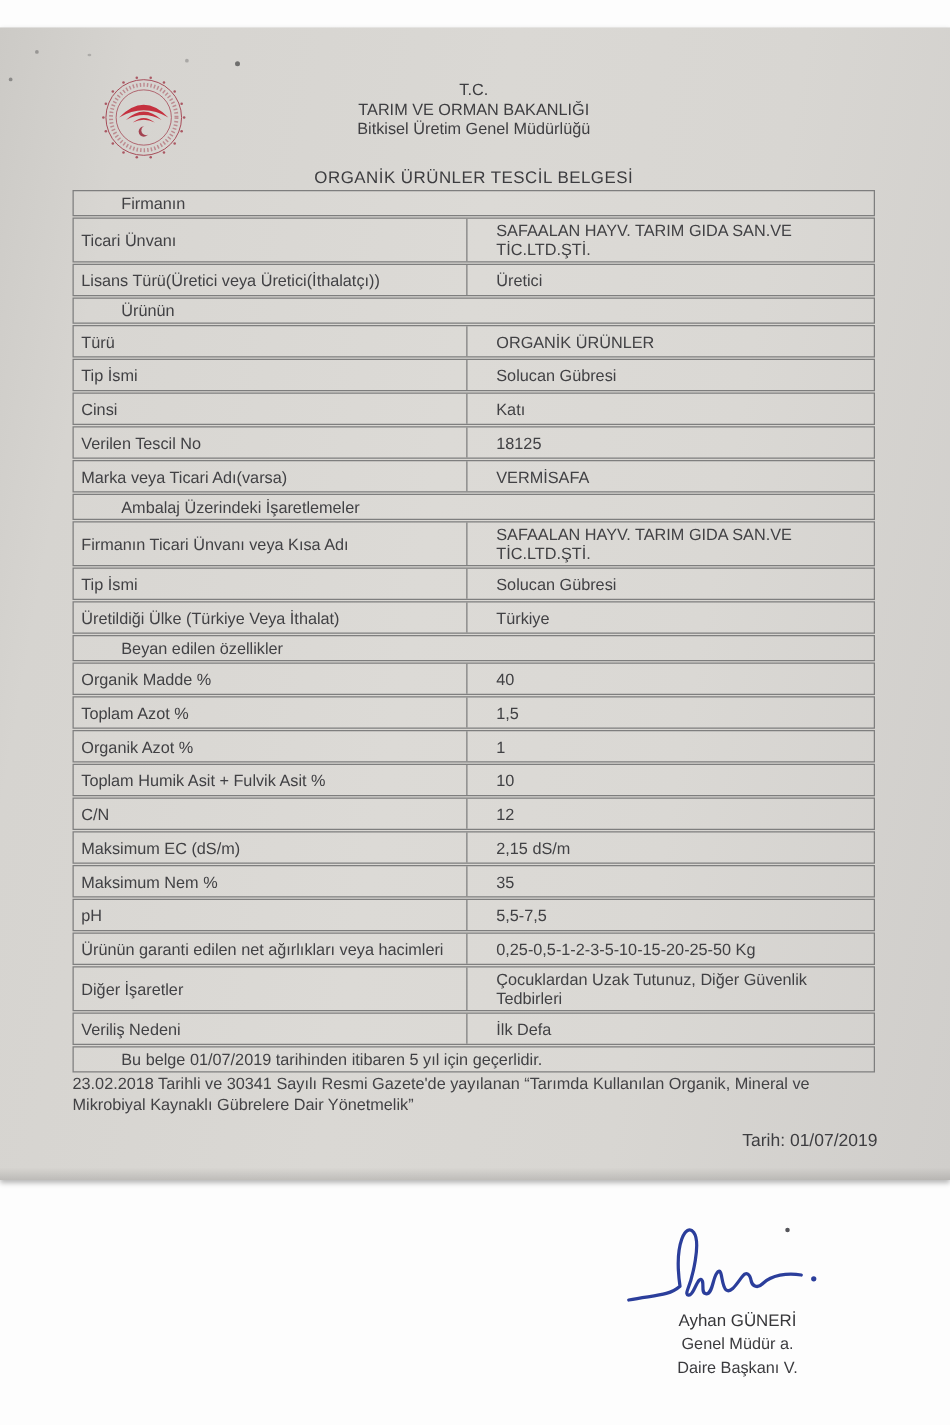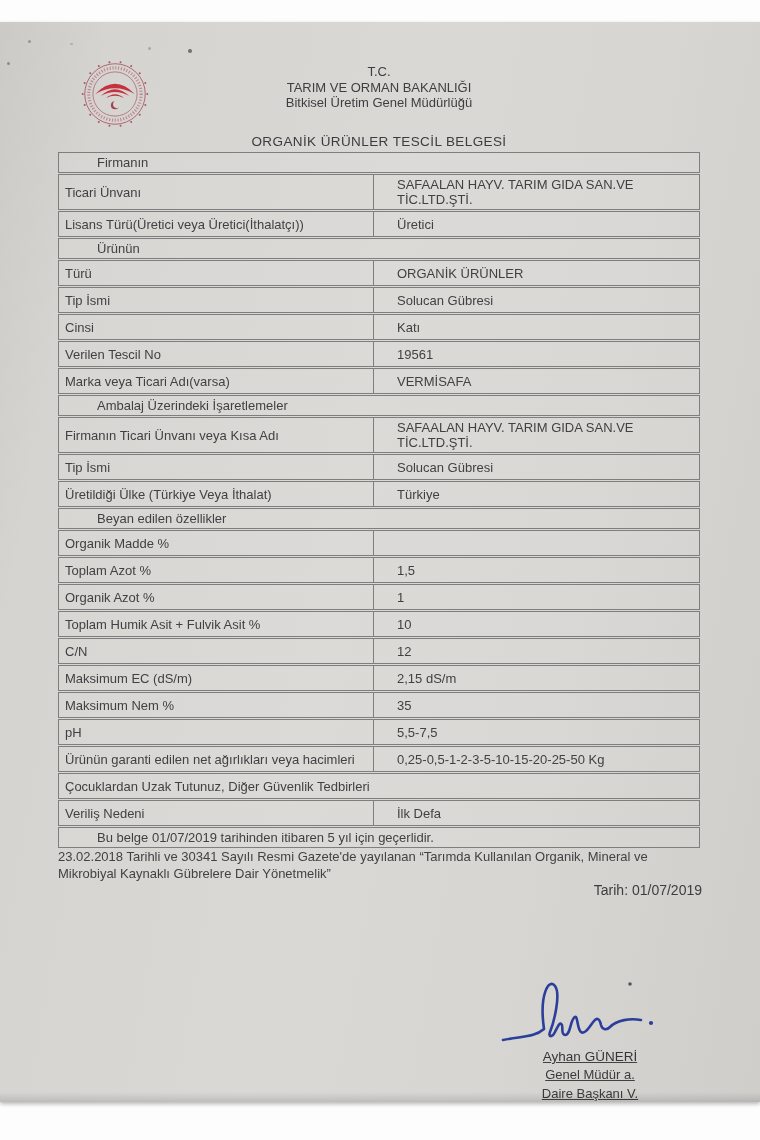--- a/index.html
+++ b/index.html
@@ -11,21 +11,21 @@
     --ink-blue:#2b3e9b;
   }
   *{margin:0;padding:0;box-sizing:border-box;}
   html,body{width:760px;}
   body{
     width:760px;height:1140px;position:relative;background:#fdfdfd;
     font-family:"Liberation Sans","DejaVu Sans",sans-serif;
     color:var(--text);overflow:hidden;
   }
   .paper{
-    position:absolute;left:0;top:22px;width:760px;height:1080px;
+    position:absolute;left:0;top:22px;width:760px;height:922px;
     background:linear-gradient(100deg,#cccac6 0%,#d6d4d0 12%,#dad8d4 45%,#d8d6d2 70%,#d0cecb 100%);
     box-shadow:0 2px 4px rgba(0,0,0,.28);
   }
   .paper::after{ 
     content:"";position:absolute;left:0;bottom:0;width:100%;height:10px;
     background:linear-gradient(to bottom,rgba(0,0,0,0),rgba(0,0,0,.12));
   }
   .speck{position:absolute;border-radius:50%;background:#555;}
 
   .emblem{position:absolute;left:81px;top:38px;width:68px;height:68px;}
@@ -53,24 +53,24 @@
     padding:2px 6px;font-size:13px;line-height:15px;color:var(--text);
   }
   .cell.label{width:315px;border-right:1px solid var(--border);}
   .cell.value{flex:1;}
   .cell.full{width:100%;}
 
   .reg-note{
     margin-top:1px;width:644px;font-size:13px;line-height:16.5px;color:#424245;
   }
   .date-line{
-    margin-top:0;width:644px;text-align:right;font-size:14px;color:#3d3d40;
-  }
-
-  .sig-block{position:absolute;left:495px;top:952px;width:190px;text-align:center;text-decoration:underline;}
+    margin-top:12px;width:644px;text-align:right;font-size:14px;color:#3d3d40;
+  }
+
+  .sig-block{position:absolute;left:495px;top:952px;width:190px;text-align:center;}
   .sig-svg{display:block;margin:0 0 -12px 4px;}
   .sig-name{font-size:13.5px;line-height:19px;color:#363639;}
   .sig-title{font-size:13px;line-height:18.5px;color:#3b3b3e;}
 </style>
 </head>
 <body>
 
 <div class="paper">
 
   <div class="speck" style="left:28px;top:18px;width:3px;height:3px;opacity:.45;"></div>
@@ -147,21 +147,21 @@
         <div class="row kv">
           <div class="cell label">Tip İsmi</div>
           <div class="cell value">Solucan Gübresi</div>
         </div>
         <div class="row kv">
           <div class="cell label">Cinsi</div>
           <div class="cell value">Katı</div>
         </div>
         <div class="row kv">
           <div class="cell label">Verilen Tescil No</div>
-          <div class="cell value">19561</div>
+          <div class="cell value">18125</div>
         </div>
         <div class="row kv">
           <div class="cell label">Marka veya Ticari Adı(varsa)</div>
           <div class="cell value">VERMİSAFA</div>
         </div>
         <div class="row section">
           <div class="cell full">Ambalaj Üzerindeki İşaretlemeler</div>
         </div>
         <div class="row kv">
           <div class="cell label">Firmanın Ticari Ünvanı veya Kısa Adı</div>
@@ -173,20 +173,21 @@
         </div>
         <div class="row kv">
           <div class="cell label">Üretildiği Ülke (Türkiye Veya İthalat)</div>
           <div class="cell value">Türkiye</div>
         </div>
         <div class="row section">
           <div class="cell full">Beyan edilen özellikler</div>
         </div>
         <div class="row kv">
           <div class="cell label">Organik Madde %</div>
+          <div class="cell value">40</div>
         </div>
         <div class="row kv">
           <div class="cell label">Toplam Azot %</div>
           <div class="cell value">1,5</div>
         </div>
         <div class="row kv">
           <div class="cell label">Organik Azot %</div>
           <div class="cell value">1</div>
         </div>
         <div class="row kv">
@@ -207,20 +208,21 @@
         </div>
         <div class="row kv">
           <div class="cell label">pH</div>
           <div class="cell value">5,5-7,5</div>
         </div>
         <div class="row kv">
           <div class="cell label">Ürünün garanti edilen net ağırlıkları veya hacimleri</div>
           <div class="cell value">0,25-0,5-1-2-3-5-10-15-20-25-50 Kg</div>
         </div>
         <div class="row kv">
+          <div class="cell label">Diğer İşaretler</div>
           <div class="cell value">Çocuklardan Uzak Tutunuz, Diğer Güvenlik Tedbirleri</div>
         </div>
         <div class="row kv">
           <div class="cell label">Veriliş Nedeni</div>
           <div class="cell value">İlk Defa</div>
         </div>
         <div class="row section">
           <div class="cell full">Bu belge 01/07/2019 tarihinden itibaren 5 yıl için geçerlidir.</div>
         </div>
       </div>

